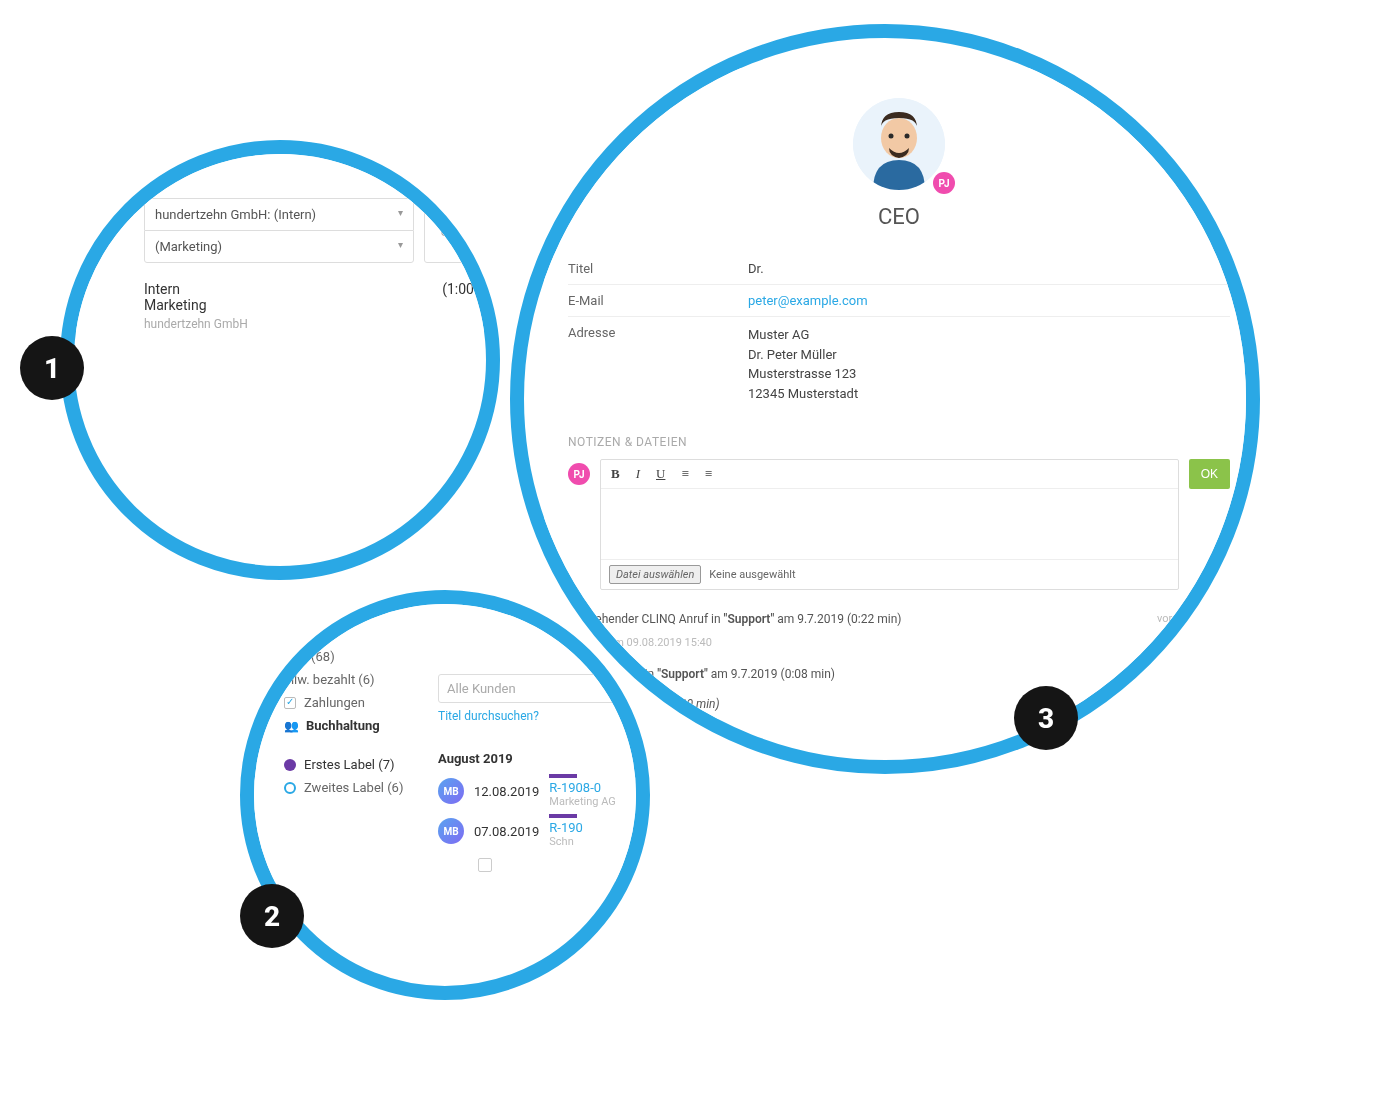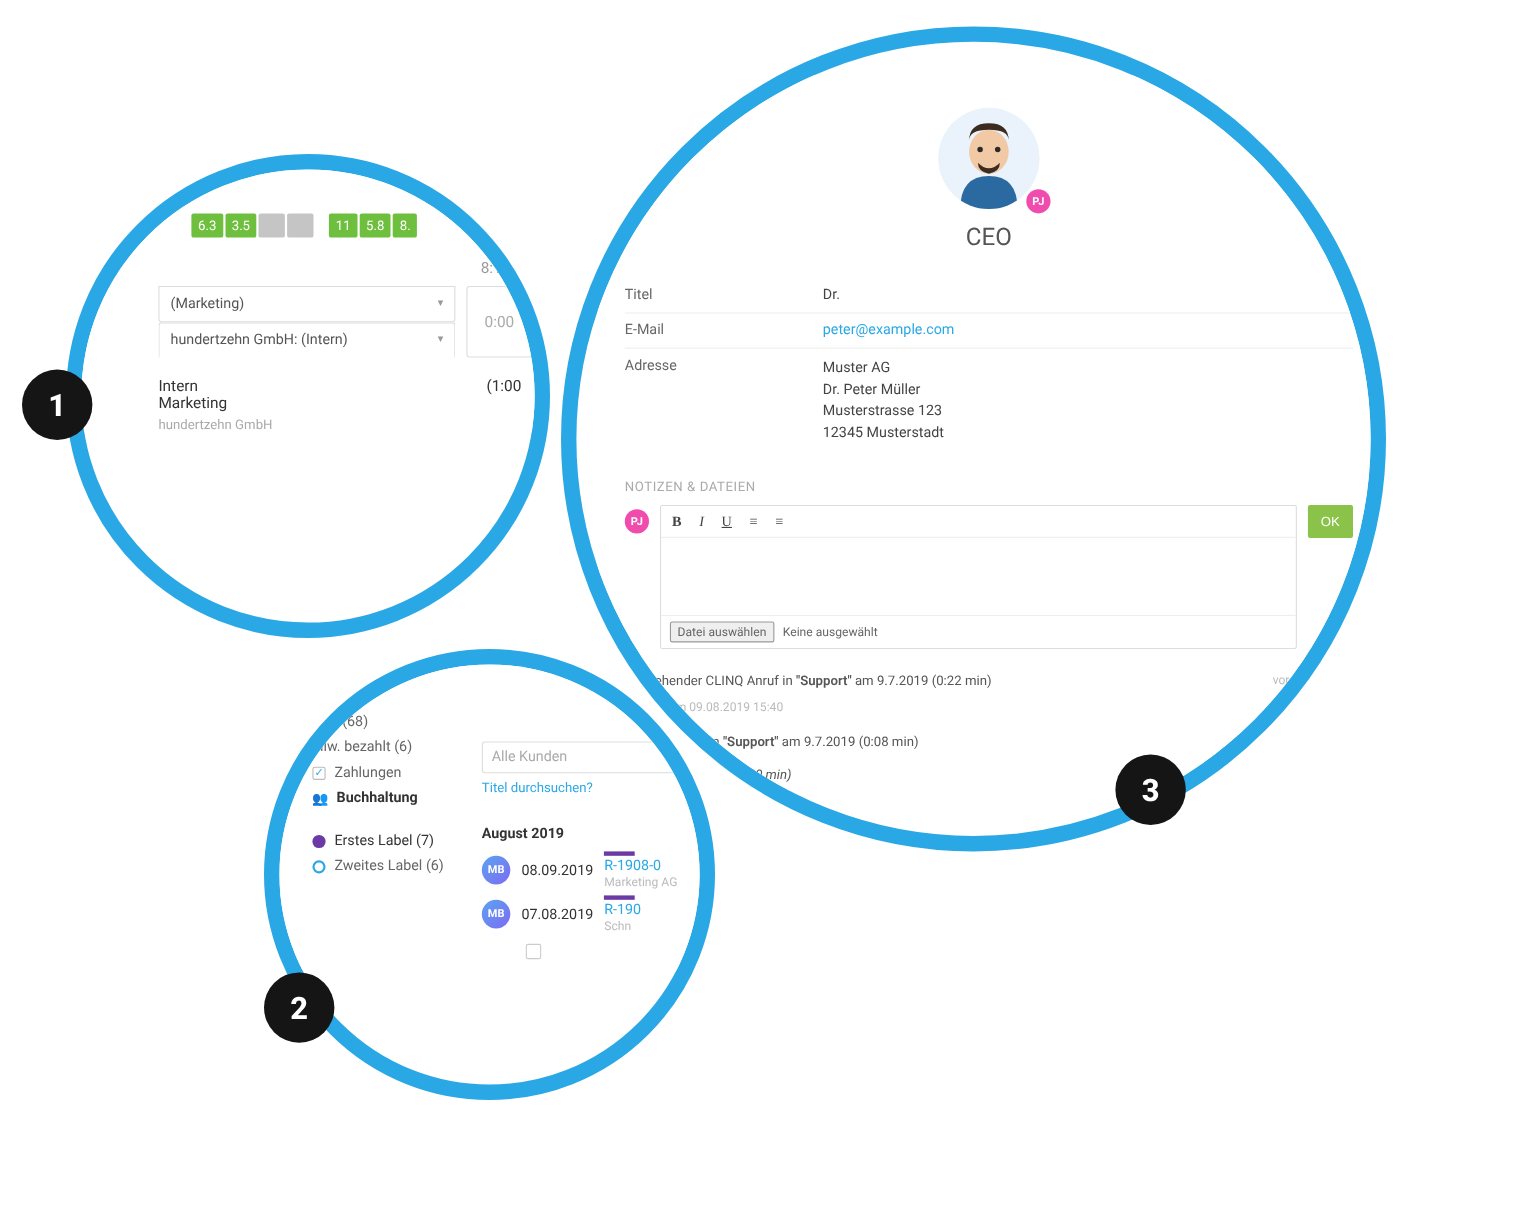--- a/index.html
+++ b/index.html
@@ -112,51 +112,41 @@
   .noteswrap { margin:0 24px; display:flex; gap:10px; align-items:flex-start; }
   .pjsm { width:22px; height:22px; border-radius:50%; background:#f04cae; color:#fff; font-size:10px; display:flex; align-items:center; justify-content:center; font-weight:700; flex-shrink:0; margin-top:4px; }
   .editor { flex:1; border:1px solid #ddd; border-radius:2px; }
   .toolbar { display:flex; gap:16px; padding:6px 10px; border-bottom:1px solid #eee; font-size:13px; color:#444; }
   .tb { cursor:pointer; font-family:serif; }
   .tb.b { font-weight:bold; }
   .tb.i { font-style:italic; }
   .tb.u { text-decoration:underline; }
   .tarea { height:70px; }
   .filebar { border-top:1px solid #eee; padding:5px 8px; font-size:11px; color:#666; display:flex; align-items:center; gap:8px; }
-  .filebtn { border:1px solid #999; background:#efefef; padding:2px 6px; font-size:11px; border-radius:2px; }
+  .filebtn { border:1px solid #999; background:#efefef; padding:2px 6px; font-size:11px; border-radius:2px;font-style:italic; }
   .okbtn { background:#8bc34a; color:#fff; border:none; padding:8px 12px; font-size:12px; border-radius:2px; }
 
   .log { margin:14px 24px 0; font-size:12px; }
   .logrow { display:flex; justify-content:space-between; padding:8px 0; color:#555; }
   .logrow .t b { font-weight:600; }
   .logrow .ago { color:#bbb; font-size:11px; }
   .changed { color:#bbb; font-size:11px; padding:2px 0 10px; }
   .it { font-style:italic; }
 
 </style>
 </head>
 <body>
 
 <div id="b1" class="bubble">
   <div class="bubble-inner">
-    <div class="chips">
-      <span class="chip">6.3</span>
-      <span class="chip">3.5</span>
-      <span class="chip gray"></span>
-      <span class="chip gray"></span>
-      <span style="width:10px"></span>
-      <span class="chip">11</span>
-      <span class="chip">5.8</span>
-      <span class="chip">8.</span>
-    </div>
     <div class="timetext">8:15</div>
     <div class="selectrow">
       <div style="flex:1; display:flex; flex-direction:column; gap:0;">
+        <div class="sel" style="border-bottom:none; border-radius:3px 3px 0 0;">hundertzehn GmbH: (Intern)</div>
         <div class="sel" style="border-radius:0 0 3px 3px;">(Marketing)</div>
-        <div class="sel" style="border-bottom:none; border-radius:3px 3px 0 0;">hundertzehn GmbH: (Intern)</div>
       </div>
       <div class="numbox">0:00</div>
     </div>
     <div class="entry">
       <div class="row1">
         <span>Intern</span>
         <span>(1:00</span>
       </div>
       <div>Marketing</div>
       <div class="company">hundertzehn GmbH</div>
@@ -194,21 +184,21 @@
           <span class="dot bluering"></span>
           <span>Zweites Label (6)</span>
         </div>
     </div>
     <div class="main2">
       <div class="input2">Alle Kunden</div>
       <div class="linksmall">Titel durchsuchen?</div>
       <div class="month">August 2019</div>
       <div class="docrow">
         <span class="avatar-sm">MB</span>
-        <span class="docdate">08.09.2019</span>
+        <span class="docdate">12.08.2019</span>
         <span>
           <div class="bar"></div>
           <span class="doclink">R-1908-0</span>
           <div class="docsub">Marketing AG</div>
         </span>
       </div>
       <div class="docrow">
         <span class="avatar-sm">MB</span>
         <span class="docdate">07.08.2019</span>
         <span>

